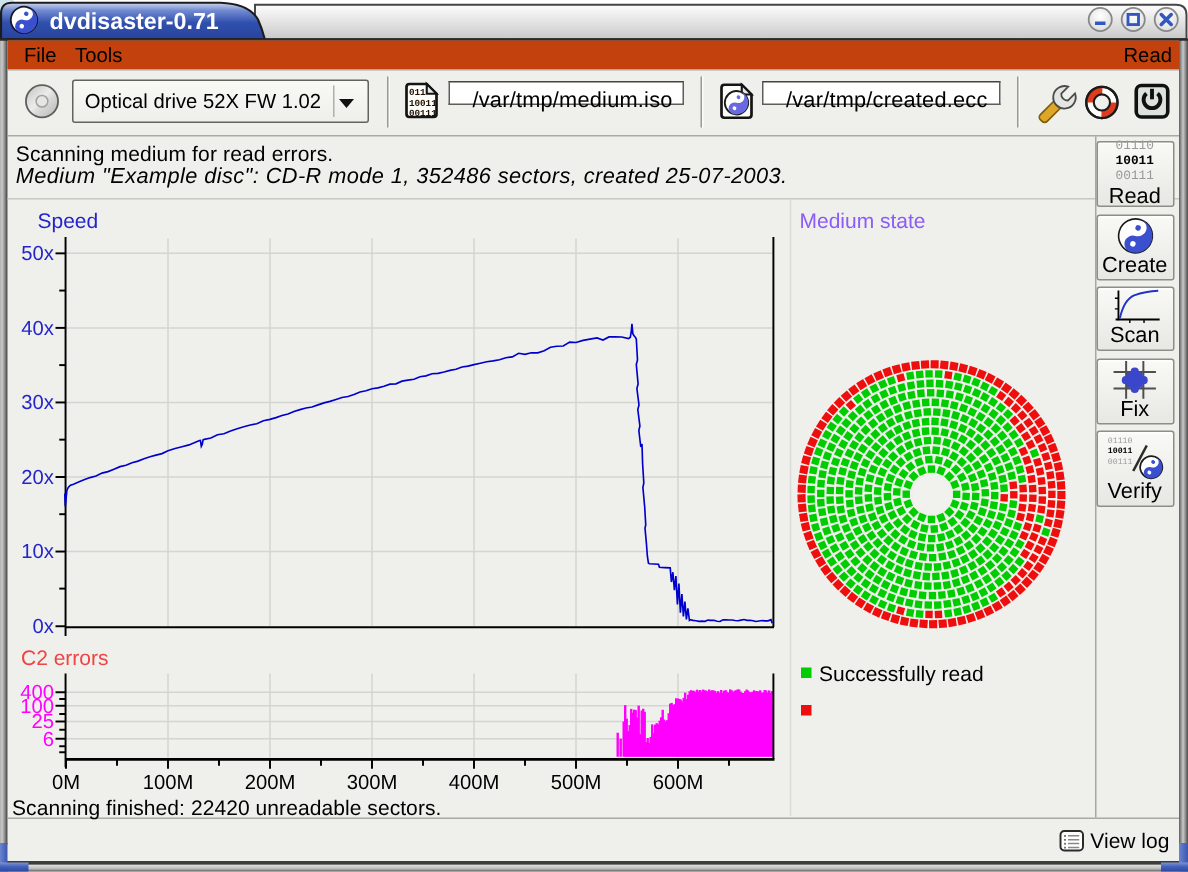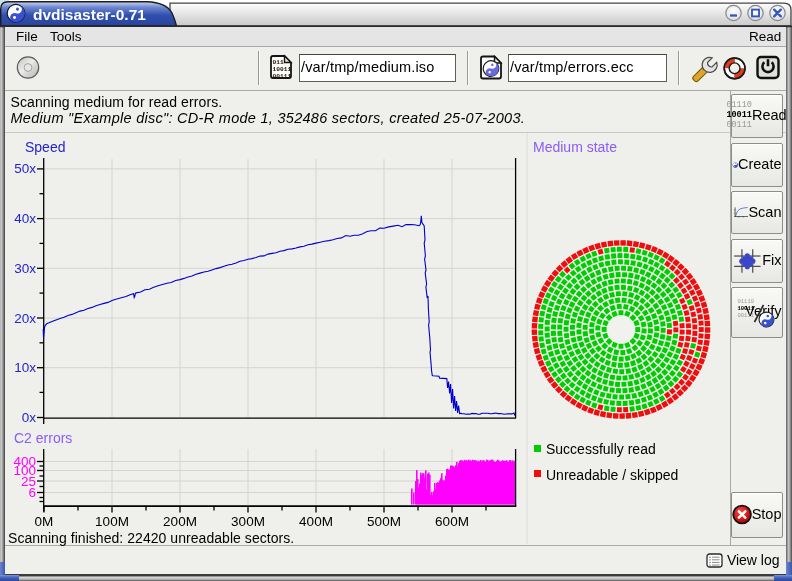--- a/index.html
+++ b/index.html
@@ -4,37 +4,37 @@
 html,body{width:792px;height:581px;background:#fff;font-family:"Liberation Sans",sans-serif;overflow:hidden}
 #win{position:absolute;left:0;top:0;width:792px;height:581px}
 .bgc{position:absolute;left:5px;top:26px;width:781px;height:548px;background:#efefeb}
 .lb{position:absolute;left:0;top:26px;width:5px;height:537px;background:linear-gradient(to right,#b0b0b0,#c9c9c9 28%,#8e8e8e 62%,#4e4e4e 92%)}
 .rb{position:absolute;left:786px;top:26px;width:6px;height:537px;background:linear-gradient(to right,#5e5e5e,#c9c9c9 45%,#8e8e8e 72%,#4a4a4a)}
 .bb{position:absolute;left:0px;top:573.5px;width:792px;height:7.5px;background:linear-gradient(to bottom,#3c3c38 0%,#3c3c38 28%,#dcdcdc 42%,#bebebe 70%,#989898 85%,#4f4f4f)}
 .blc{position:absolute;left:0;top:562px;width:5px;height:19px;background:linear-gradient(to right,#6b84cc,#3a57b0)}
 .brc{position:absolute;left:786px;top:562px;width:6px;height:19px;background:linear-gradient(to right,#6b84cc,#3a57b0)}
 .bbl{position:absolute;left:0;top:575px;width:18.5px;height:6px;background:linear-gradient(to bottom,#7c93d6,#4462ba 45%,#2c48a2)}
 .bbr{position:absolute;left:773.5px;top:575px;width:18.5px;height:6px;background:linear-gradient(to bottom,#7c93d6,#4462ba 45%,#2c48a2)}
-.menu{position:absolute;left:5px;top:27px;width:781px;height:19px;background:#e5e5e5;font-size:13.5px;color:#000}
+.menu{position:absolute;left:5px;top:27px;width:781px;height:19px;background:#c2410c;font-size:13.5px;color:#000}
 .menu span{position:absolute;top:2px}
 .mline{position:absolute;left:5px;top:45.5px;width:781px;height:1px;background:#aaaaa4}
 .tline{position:absolute;left:5px;top:90px;width:781px;height:1px;background:#aaaaa4}
 .hline{position:absolute;left:5px;top:132px;width:781px;height:1px;background:#c8c8c2}
 .fline{position:absolute;left:5px;top:544.5px;width:781px;height:1px;background:#aaaaa4}
 .sline{position:absolute;left:730px;top:91px;width:1px;height:454px;background:#a8a8a2}
 .combo{position:absolute;left:48px;top:53px;width:198px;height:29px;background:linear-gradient(to bottom,#f9f9f6,#eeeeea);border:1px solid #63635e;border-radius:2px}
 .combo .txt{position:absolute;left:7.5px;top:5.5px;font-size:13.5px;color:#000;white-space:nowrap}
 .combo .sep{position:absolute;right:22px;top:3px;bottom:3px;width:1px;background:#b0b0aa}
 .combo .arr{position:absolute;right:9px;top:12px;width:0;height:0;border-left:5.5px solid transparent;border-right:5.5px solid transparent;border-top:6px solid #111}
-.entry{position:absolute;top:53.5px;height:28px;background:#fff;border:1px solid #5e5e58;border-top-color:#44443f;font-size:14.5px;letter-spacing:0.15px;color:#000;padding:4px 0 0 1px;white-space:nowrap}
+.entry{position:absolute;top:53.5px;height:16px;background:#fff;border:1px solid #5e5e58;border-top-color:#44443f;font-size:14.5px;letter-spacing:0.15px;color:#000;padding:4px 0 0 15px;white-space:nowrap}
 .vsep{position:absolute;top:51px;height:34px;width:2px;border-left:1px solid #9a9a94;border-right:1px solid #fbfbf8}
 .hdr1{position:absolute;left:10.5px;top:94px;font-size:14px;letter-spacing:0.1px;color:#000}
 .hdr2{position:absolute;left:10.5px;top:109.5px;font-size:14.5px;letter-spacing:0.28px;font-style:italic;color:#000}
 .clab{position:absolute;font-size:14px}
-.sbtn{position:absolute;left:730.5px;width:52px;background:linear-gradient(to bottom,#f9f9f6,#e7e7e3);border:1px solid #8e8e88;border-radius:2px;box-shadow:inset 0 1px 0 #fff;display:flex;align-items:center;justify-content:center}
+.sbtn{position:absolute;left:730.5px;width:52px;background:linear-gradient(to bottom,#f9f9f6,#e7e7e3);border:1px solid #8e8e88;border-radius:2px;box-shadow:inset 0 1px 0 #fff;display:flex;flex-direction:column;align-items:center;justify-content:center}
 .leg{position:absolute;font-size:14px;color:#000}
 .legsq{position:absolute;width:7px;height:7px}
 .status{position:absolute;left:8px;top:529.5px;font-size:14px;letter-spacing:0.05px;color:#000}
 .vlog{position:absolute;left:706px;top:552px;font-size:14px;color:#000}
 </style></head><body>
 <div id="win">
 <div class="bgc"></div>
 <div class="lb"></div>
     <div class="rb"></div>
     <div class="bb"></div>
@@ -82,22 +82,27 @@
 <div class="menu">
       <span style="left:11px">File</span>
       <span style="left:45px">Tools</span>
       <span style="left:744px">Read</span>
     </div>
 <div class="mline"></div>
     <div class="tline"></div>
     <div class="hline"></div>
     <div class="fline"></div>
     <div class="sline"></div>
+<div class="combo">
+      <span class="txt">Optical drive 52X FW 1.02</span>
+      <span class="sep"></span>
+      <span class="arr"></span>
+    </div>
 <div class="entry" style="left:299px;width:157px">/var/tmp/medium.iso</div>
-<div class="entry" style="left:508px;width:159px">/var/tmp/errors.ecc</div>
+<div class="entry" style="left:508px;width:159px">/var/tmp/created.ecc</div>
 <div class="vsep" style="left:258px"></div>
     <div class="vsep" style="left:467px"></div>
     <div class="vsep" style="left:678px"></div>
 <svg width="792" height="100" viewBox="0 0 792 100" style="position:absolute;left:0;top:0">
       <g>
         <defs>
           <linearGradient id="cdg" x1="0" y1="0" x2="1" y2="1">
             <stop offset="0" stop-color="#c0c0be"></stop>
             <stop offset="0.45" stop-color="#ececea"></stop>
             <stop offset="0.6" stop-color="#d8d8d6"></stop>
@@ -140,21 +145,21 @@
       <g>
         <rect x="757.5" y="57" width="21" height="21" rx="3.5" fill="#dde2da" stroke="#111" stroke-width="2.4"></rect>
         <path d="M 764.3 62.3 A 5.6 5.6 0 1 0 771.7 62.3" fill="none" stroke="#111" stroke-width="2.6"></path>
         <line x1="768" y1="59.2" x2="768" y2="66.2" stroke="#111" stroke-width="2.6"></line>
       </g>
     </svg>
 <div class="hdr1">Scanning medium for read errors.</div>
 <div class="hdr2">Medium "Example disc": CD-R mode 1, 352486 sectors, created 25-07-2003.</div>
 <div class="clab" style="left:25px;top:138.5px;color:#2424cc">Speed</div>
 <div class="clab" style="left:533px;top:138.5px;color:#8b5cf6">Medium state</div>
-<div class="clab" style="left:14px;top:429.5px;color:#8b5cf6">C2 errors</div>
+<div class="clab" style="left:14px;top:429.5px;color:#ef4444">C2 errors</div>
 <svg width="792" height="581" viewBox="0 0 792 581" style="position:absolute;left:0;top:0">
 <style>
 .gl{stroke:#d4d4d0;stroke-width:1}
 .ax{stroke:#000;stroke-width:1.3}
 .blab{font:13.5px "Liberation Sans",sans-serif;fill:#2424cc}
 .mlab{font:13.5px "Liberation Sans",sans-serif;fill:#ff00ff}
 .klab{font:13.5px "Liberation Sans",sans-serif;fill:#000}
 </style>
 <line x1="112" y1="159" x2="112" y2="417.5" class="gl"></line>
       <line x1="112" y1="449" x2="112" y2="505" class="gl"></line>
@@ -944,21 +949,20 @@
       <rect x="536.6" y="298.0" width="5.4" height="5.4" fill="#ee0e0e" transform="rotate(559 539.3 300.7)"></rect>
       <rect x="539.0" y="292.1" width="5.4" height="5.4" fill="#ee0e0e" transform="rotate(564 541.7 294.8)"></rect>
       <rect x="541.8" y="286.3" width="5.4" height="5.4" fill="#ee0e0e" transform="rotate(568 544.5 289.0)"></rect>
       <rect x="545.0" y="280.8" width="5.4" height="5.4" fill="#ee0e0e" transform="rotate(572 547.7 283.5)"></rect>
       <rect x="548.6" y="275.5" width="5.4" height="5.4" fill="#ee0e0e" transform="rotate(576 551.3 278.2)"></rect>
 <circle cx="621" cy="329.5" r="12.6" fill="#f1f1ee"></circle>
 </svg>
 <div class="legsq" style="left:534px;top:444.5px;background:#00cd00"></div>
 <div class="leg" style="left:546px;top:441px">Successfully read</div>
 <div class="legsq" style="left:534px;top:470px;background:#ee0e0e"></div>
-<div class="leg" style="left:546px;top:466.5px">Unreadable / skipped</div>
 <div class="sbtn" style="top:94px;height:44px">
       <div style="text-align:center;line-height:7.8px;font:8.5px 'Liberation Mono',monospace;margin-bottom:2px">
 <div style="color:#99999a">01110</div>
         <div style="color:#000;font-weight:bold">10011</div>
         <div style="color:#99999a">00111</div>
       </div>
       <div style="font:14.5px 'Liberation Sans',sans-serif;text-align:center;line-height:15.5px">Read</div>
     </div>
     <div class="sbtn" style="top:142.5px;height:44px">
       <svg width="32" height="30" viewBox="0 0 34 32" style="display:block">
@@ -1013,34 +1017,20 @@
 <g transform="rotate(20 34.5 23.5)">
             <circle cx="34.5" cy="23.5" r="7.4" fill="#fff" stroke="#1a1a1a" stroke-width="1.1"></circle>
             <path d="M 34.5 16.1 A 7.4 7.4 0 0 1 34.5 30.9 A 3.7 3.7 0 0 1 34.5 23.5 A 3.7 3.7 0 0 0 34.5 16.1 Z" fill="#3a50cf"></path>
             <circle cx="34.5" cy="19.8" r="1.3" fill="#3a50cf"></circle>
             <circle cx="34.5" cy="27.2" r="1.3" fill="#fff"></circle>
           </g>
 </svg>
       </div>
       <div style="font:14.5px 'Liberation Sans',sans-serif;text-align:center;line-height:15.5px">Verify</div>
     </div>
-    <div class="sbtn" style="top:491.5px;height:46px">
-      <svg width="29" height="29" viewBox="0 0 30 30" style="display:block">
-<defs>
-          <radialGradient id="sr" cx="0.4" cy="0.35" r="0.8">
-            <stop offset="0" stop-color="#f05050"></stop>
-            <stop offset="0.6" stop-color="#cc1111"></stop>
-            <stop offset="1" stop-color="#8a0000"></stop>
-          </radialGradient>
-        </defs>
-<circle cx="15" cy="15" r="13.2" fill="url(#sr)" stroke="#111" stroke-width="2.6"></circle>
-<path d="M 10.2 10.2 L 19.8 19.8 M 19.8 10.2 L 10.2 19.8" stroke="#fff" stroke-width="3.6" stroke-linecap="round"></path>
-</svg>
-      <div style="font:14.5px 'Liberation Sans',sans-serif;text-align:center;line-height:15.5px">Stop</div>
-    </div>
 <div class="status">Scanning finished: 22420 unreadable sectors.</div>
 <div class="vlog"><svg width="17" height="15" viewBox="0 0 17 15" style="vertical-align:-3px">
         <rect x="1" y="1" width="15" height="13" rx="2.5" fill="#fff" stroke="#2a2a2a" stroke-width="1.3"></rect>
         <g stroke="#888" stroke-width="1">
           <line x1="6" y1="4.2" x2="13.5" y2="4.2"></line>
           <line x1="6" y1="6.8" x2="13.5" y2="6.8"></line>
           <line x1="6" y1="9.4" x2="13.5" y2="9.4"></line>
           <line x1="6" y1="12" x2="13.5" y2="12"></line>
         </g>
         <g fill="#666">

